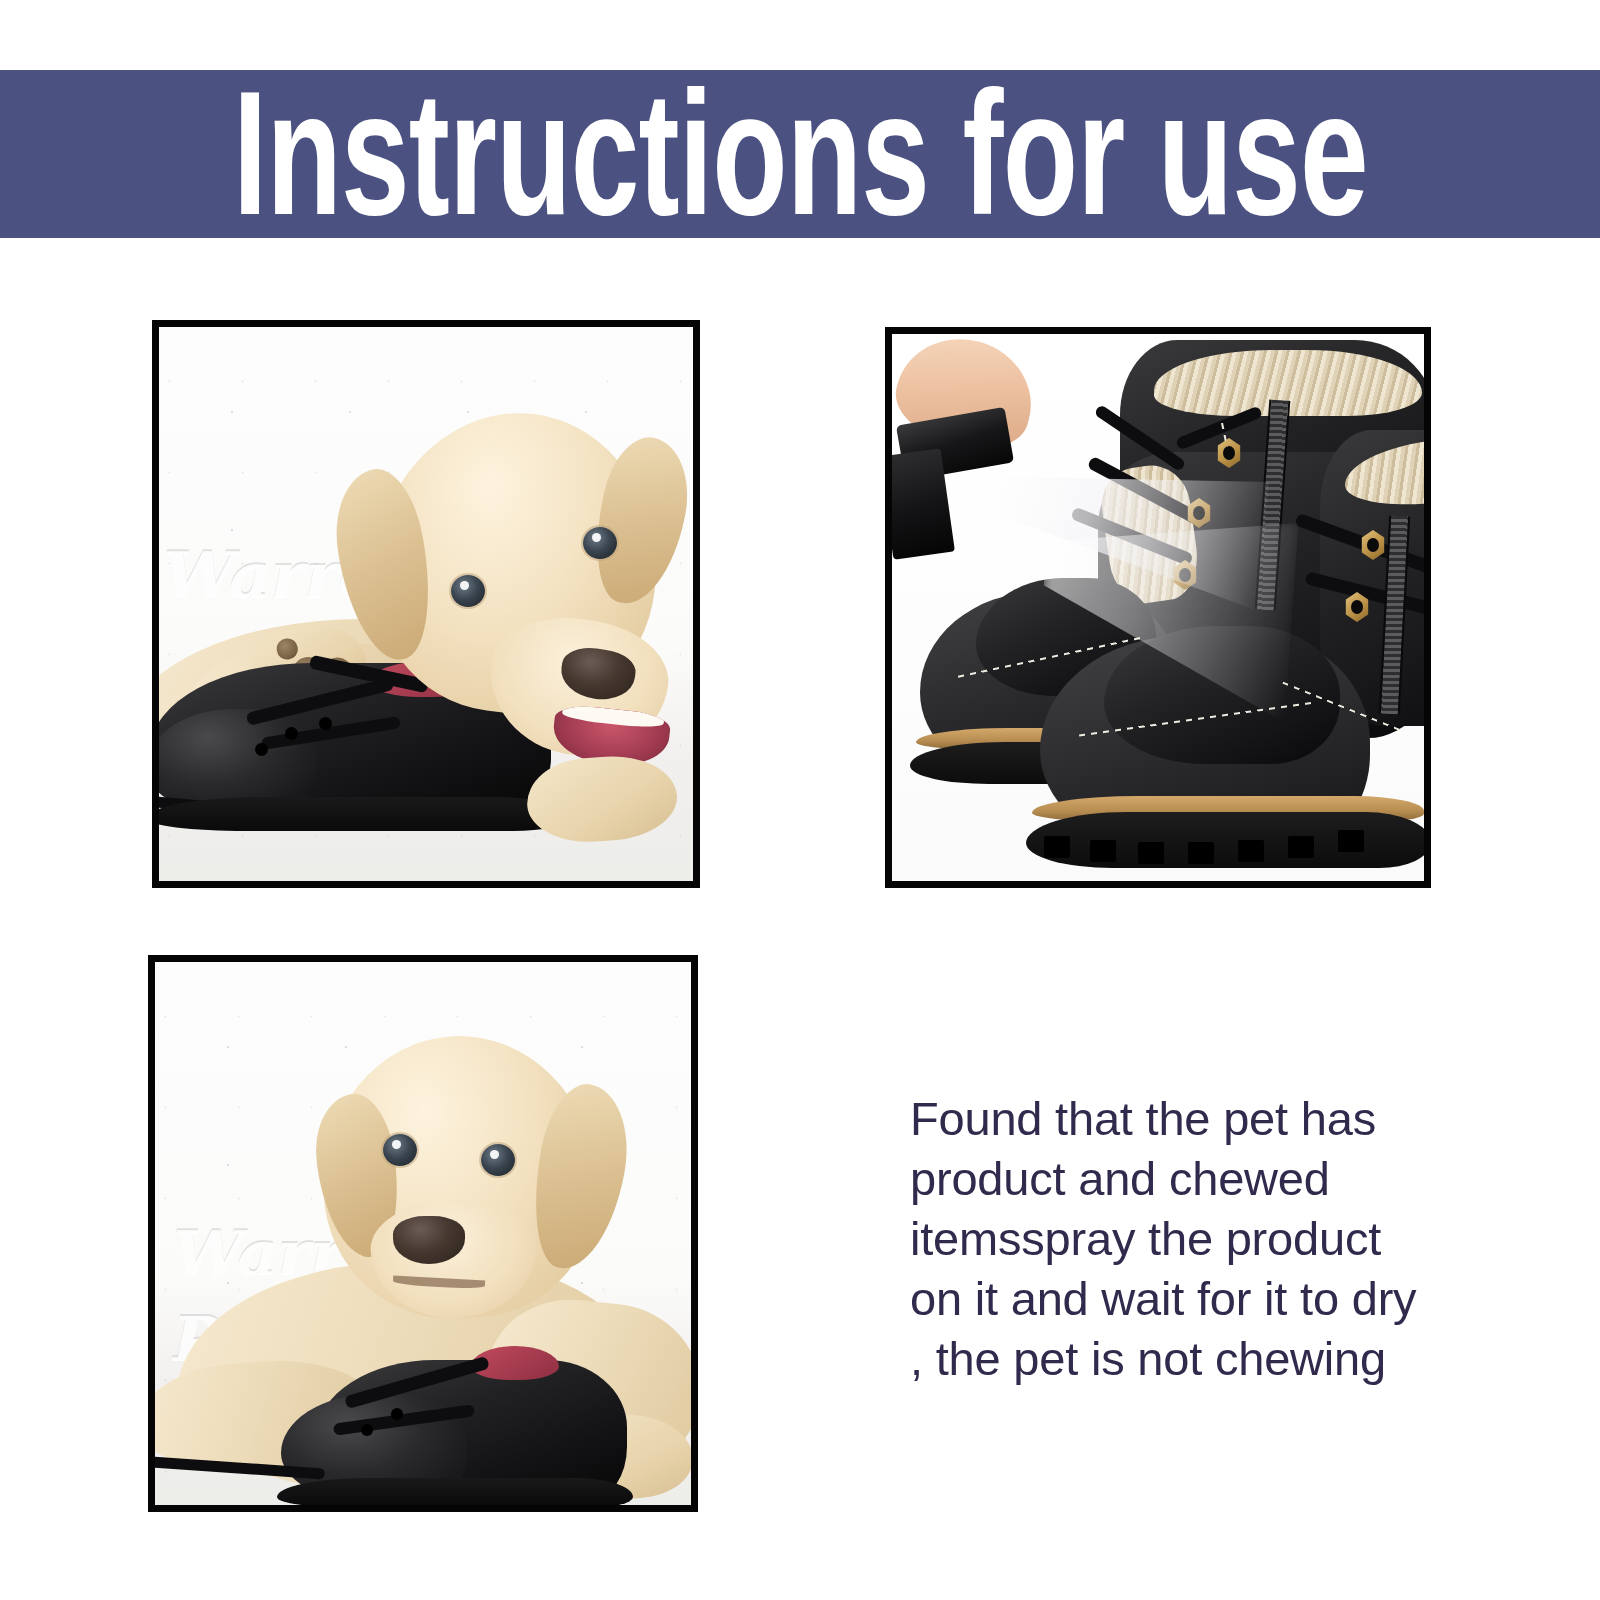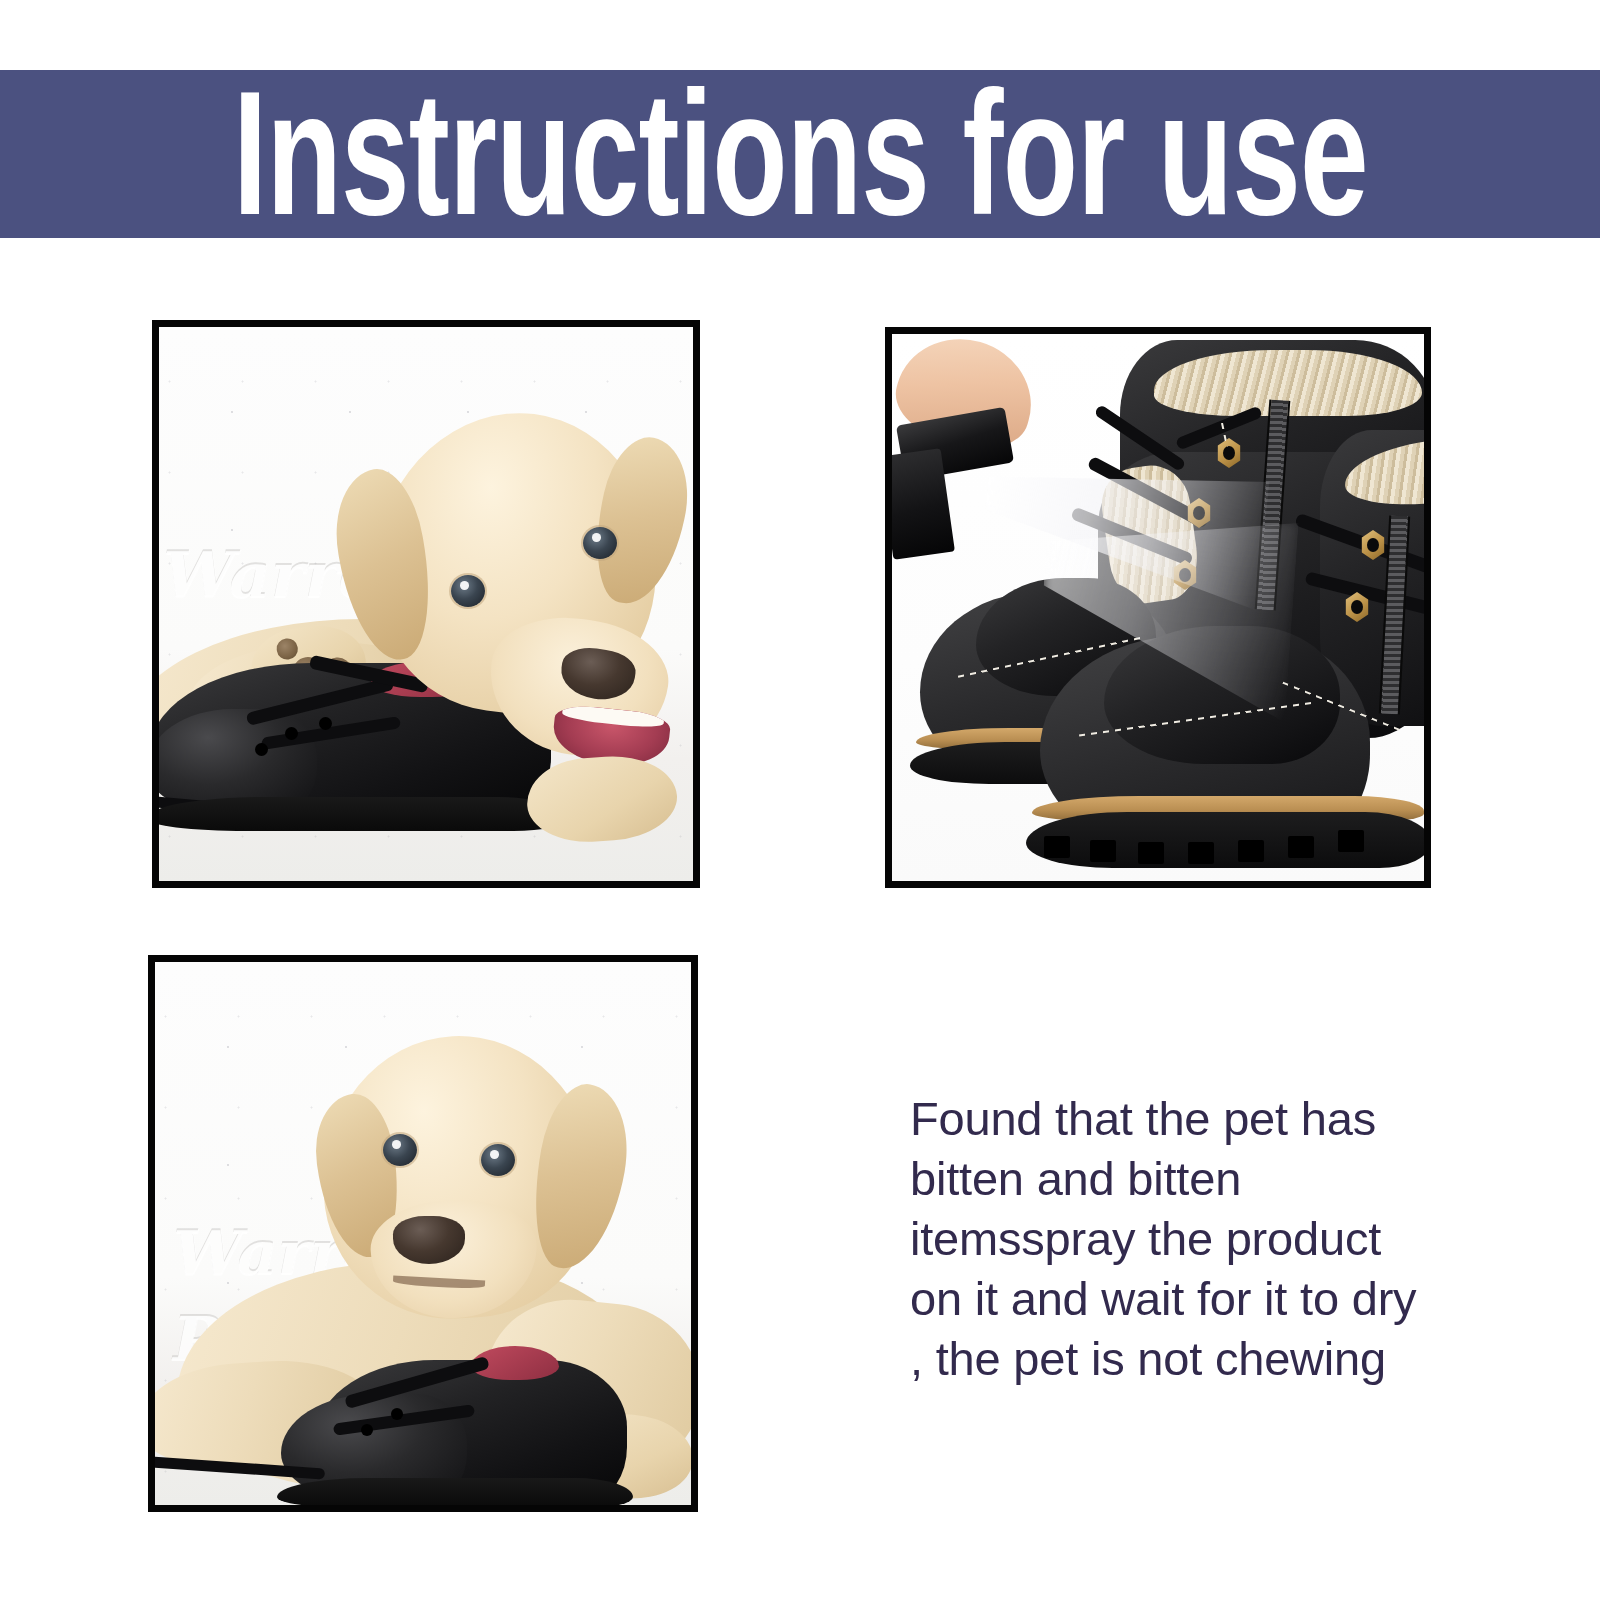--- a/index.html
+++ b/index.html
@@ -403,13 +403,13 @@
     <div class="dog-part shoe-lining" style="left:316px; top:384px; width:88px; height:34px;"></div>
     <div class="dog-part lace" style="left:188px; top:414px; width:148px; height:13px; transform:rotate(-16deg);"></div>
     <div class="dog-part lace" style="left:178px; top:452px; width:142px; height:12px; transform:rotate(-8deg);"></div>
     <div class="dog-part lace" style="left:-18px; top:500px; width:188px; height:11px; transform:rotate(4deg);"></div>
     <div class="dog-part" style="left:206px; top:462px; width:12px; height:12px; border-radius:50%; background:#000;"></div>
     <div class="dog-part" style="left:236px; top:446px; width:12px; height:12px; border-radius:50%; background:#000;"></div>
     <div class="dog-part shoe-sole" style="left:122px; top:516px; width:356px; height:30px; border-radius:28% 18% 14% 24% / 70% 70% 40% 40%;"></div>
   </div>
 </div>
 
-<p class="instruction-text">Found that the pet has bitten and bitten itemsspray the product on it and wait for it to dry , the pet is not chewing</p>
+<p class="instruction-text">Found that the pet has product and chewed itemsspray the product on it and wait for it to dry , the pet is not chewing</p>
 
 </body></html>

